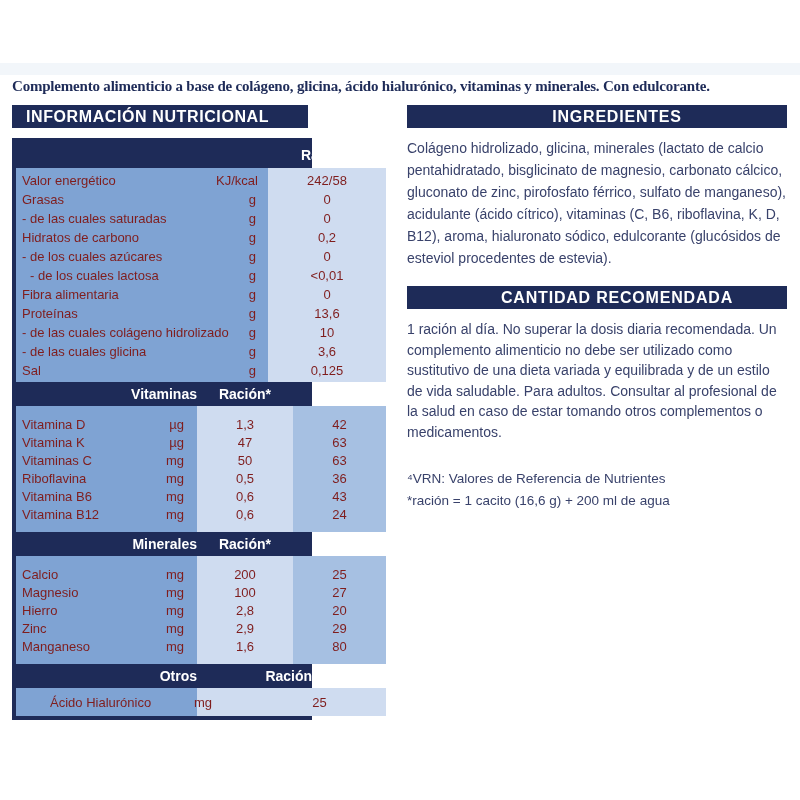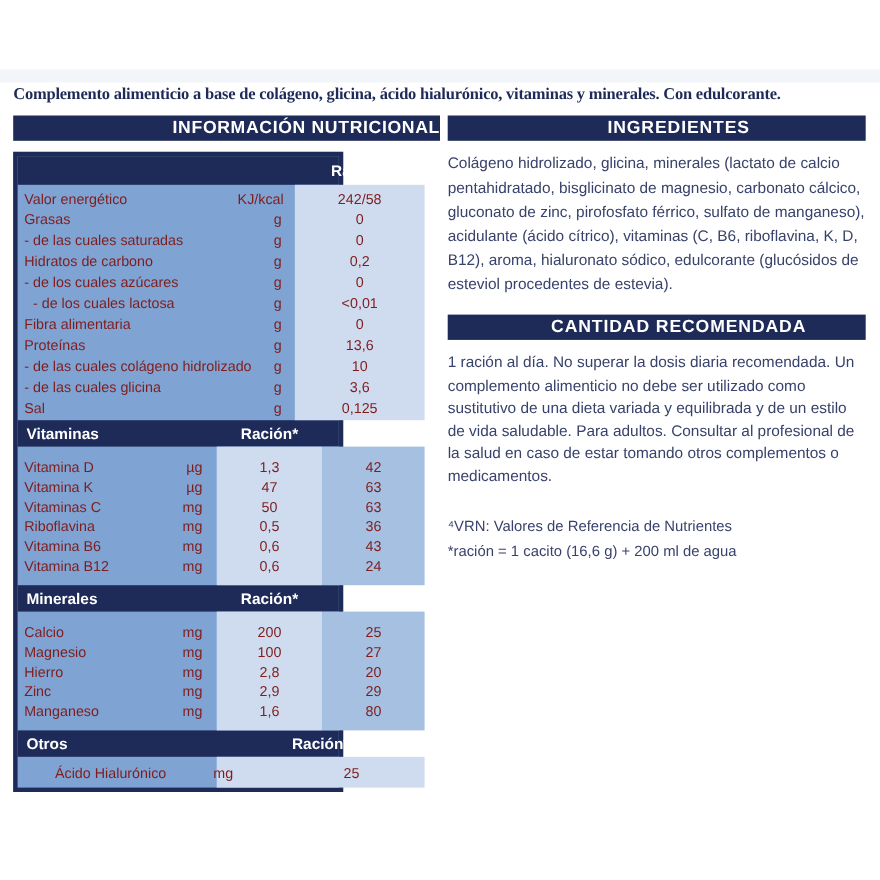--- a/index.html
+++ b/index.html
@@ -14,31 +14,31 @@
   .intro {
     position:absolute; left:12px; top:78px; width:775px;
     font-size:15px; font-weight:bold; color:#1e2b58; letter-spacing:-0.2px;font-family:Liberation Serif, serif;
   }
   
   .left-col { position:absolute; left:12px; top:105px; width:378px; }
   .bar-main {
     background:#1e2b58; color:#ffffff; font-weight:bold; font-size:16px;
     height:23px; line-height:23px; letter-spacing:0.6px;
   }
-  .left-col .bar-main { width:388px; padding-left:14px;text-align:right; }
+  .left-col .bar-main { width:296px; padding-left:14px; }
   .nutri-table { margin-top:10px; border:4px solid #1e2b58; background:#7fa3d3; width:300px; }
   .thead, .sec-bar {
     background:#1e2b58; color:#ffffff; font-weight:bold; font-size:14px;
     display:grid; align-items:center;
   }
   .thead { height:26px; grid-template-columns:252px 118px; }
   .sec-bar { height:24px; }
   .sec3 { grid-template-columns:181px 96px 93px; }
   .sec2col { grid-template-columns:181px 189px; }
-  .sec-title { padding-left:8px; }
+  .sec-title { padding-left:8px;text-align:right; }
   .cc { text-align:center; }
   .tbody { position:relative; font-size:13px; color:#7f1d1d; }
   .band { position:absolute; top:0; bottom:0; }
   .band-light { background:#cfdcf0; }
   .band-mid { background:#a6c0e2; }
   .b1 { left:252px; width:118px; }
   .b2a { left:181px; width:96px; }
   .b2b { left:277px; width:93px; }
   .b4 { left:181px; width:189px; }
   .row { position:relative; display:grid; align-items:center; height:19px; }

